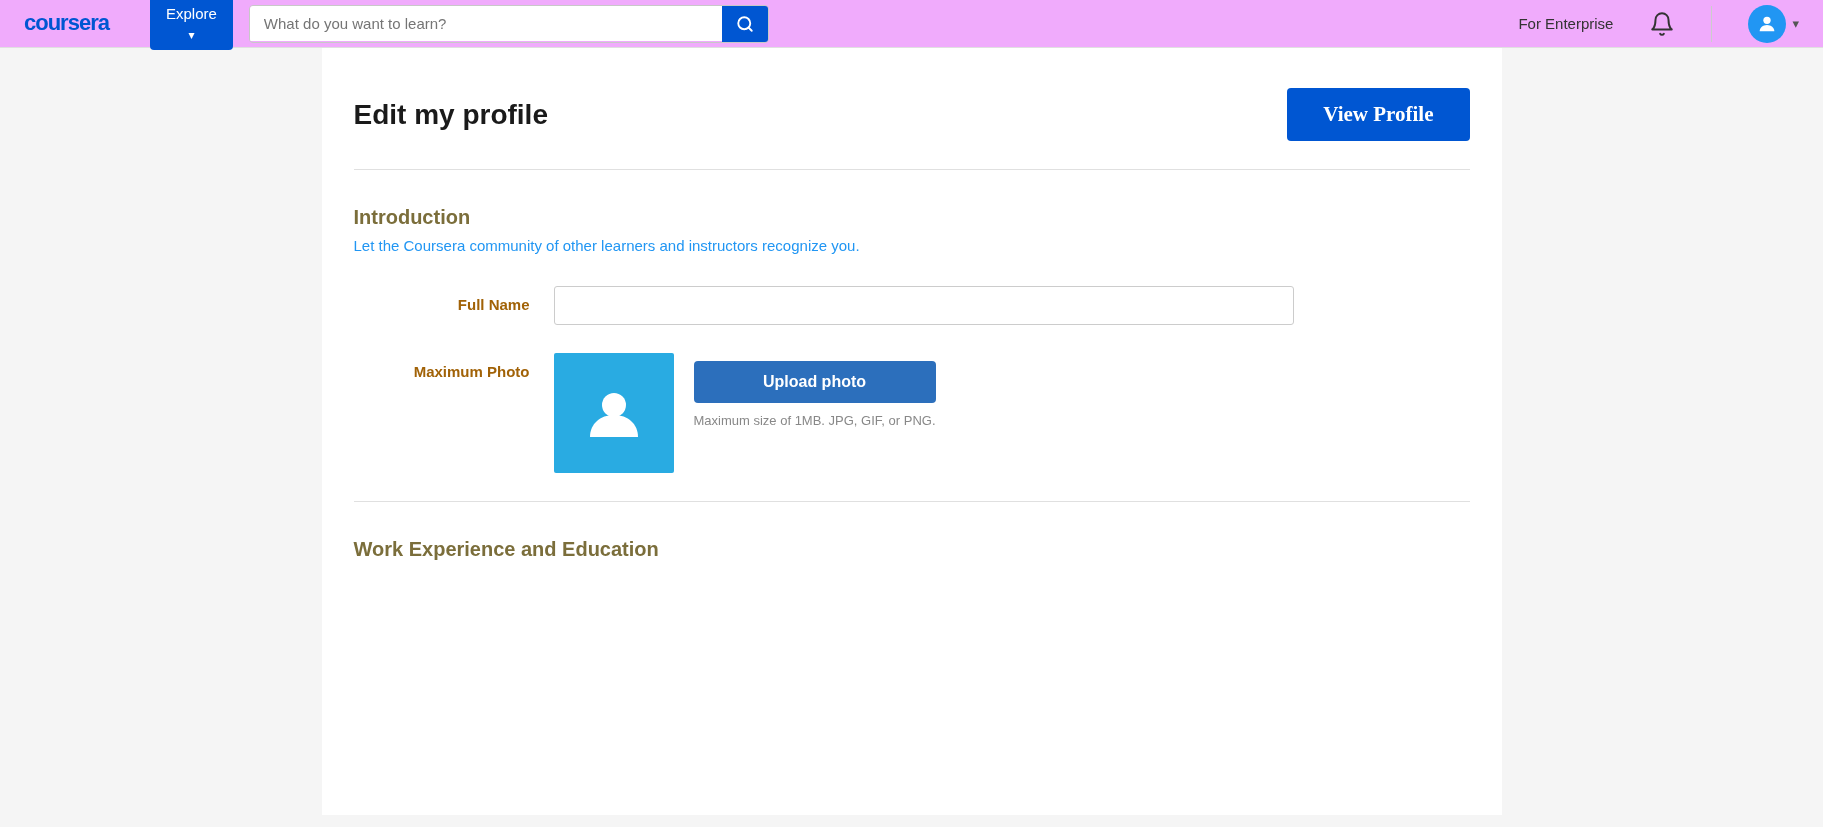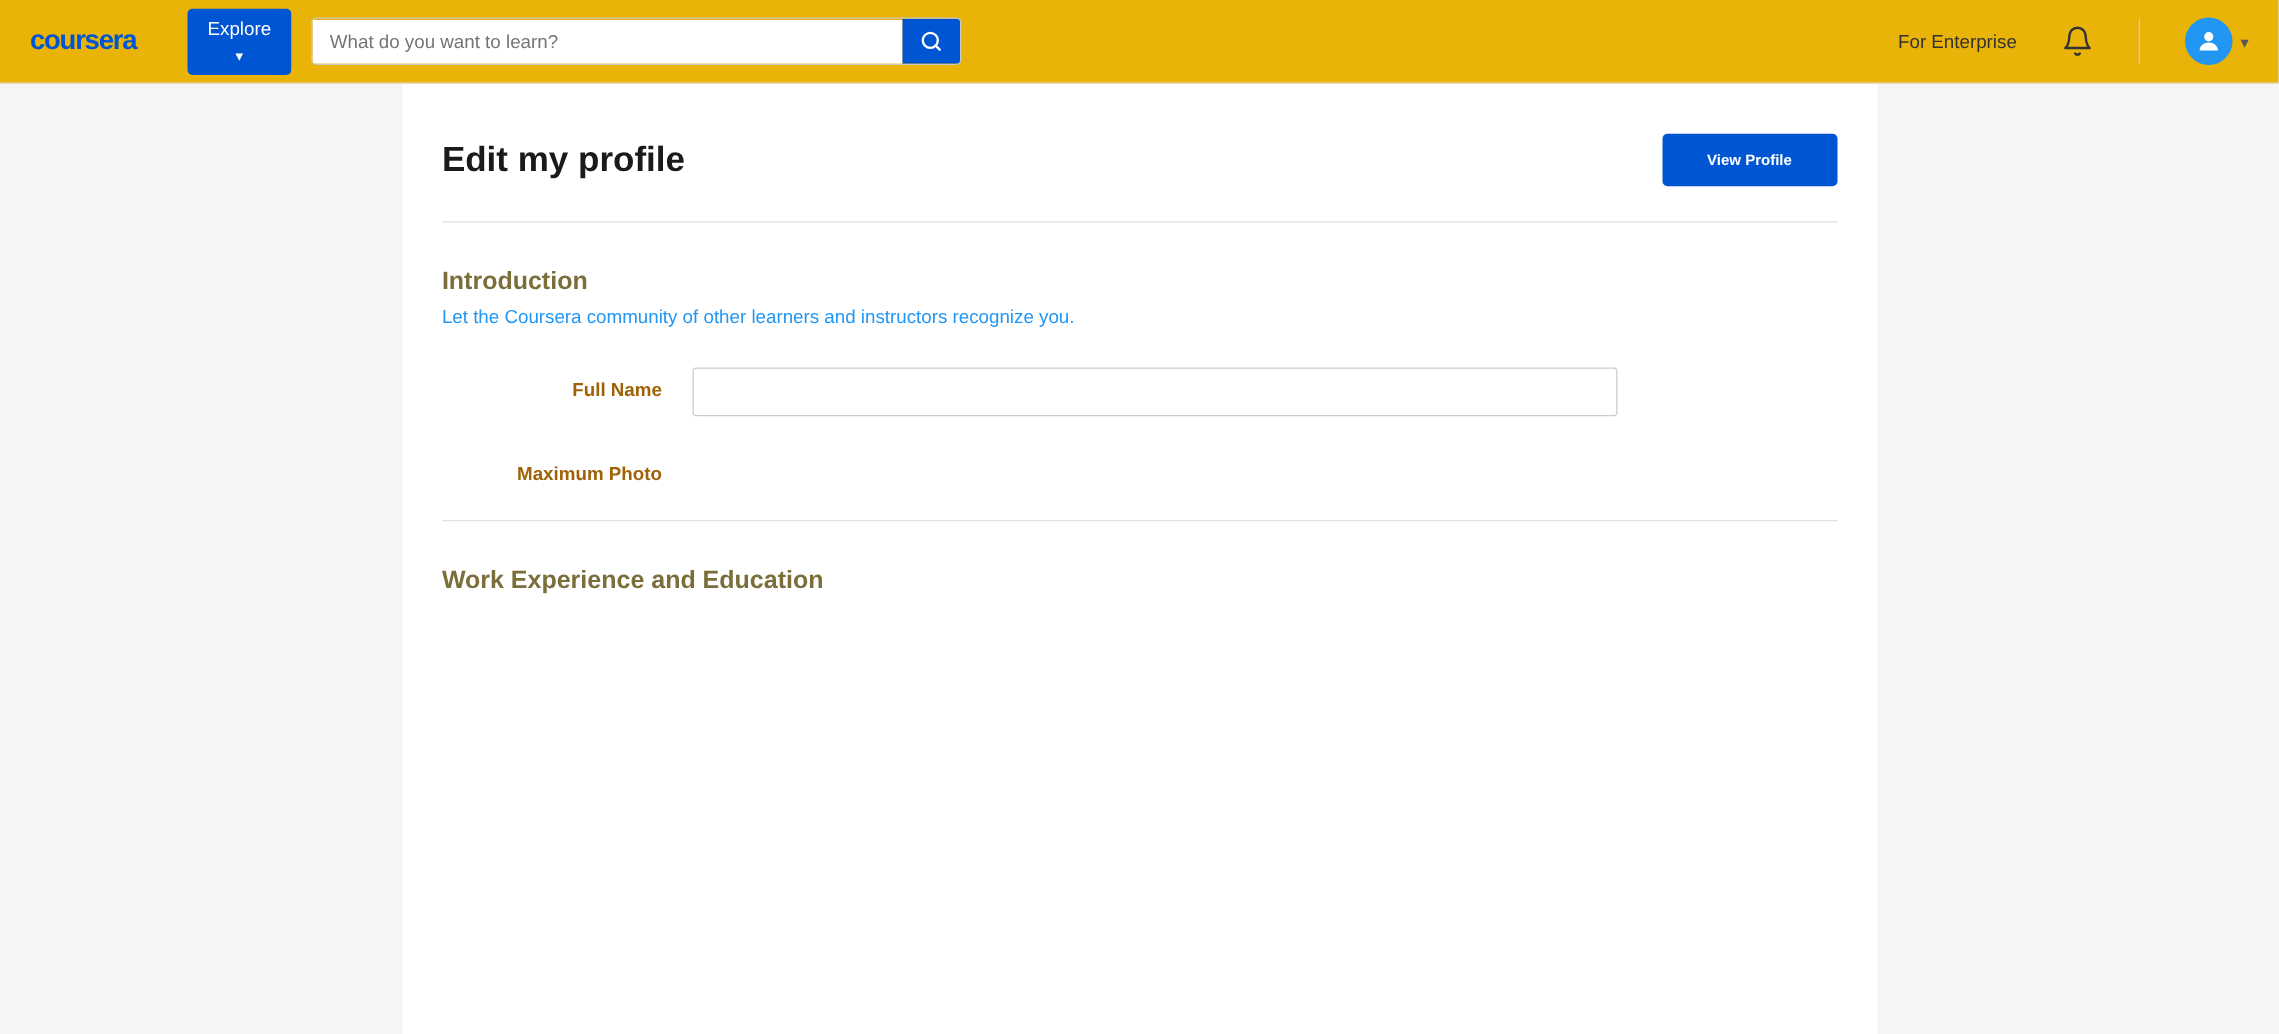--- a/index.html
+++ b/index.html
@@ -2,24 +2,24 @@
 <html><head>
   <meta charset="utf-8">
   <style>
     * { box-sizing: border-box; margin: 0; padding: 0; }
     body { font-family: 'Source Sans Pro', Arial, sans-serif; background: #f5f5f5; color: #333; }
 
     
     .navbar {
       display: flex;
       align-items: center;
-      background: #eab308;
+      background: #f0abfc;
       border-bottom: 1px solid #e0e0e0;
       padding: 0 24px;
-      height: 67px;
+      height: 48px;
       position: sticky;
       top: 0;
       z-index: 100;
     }
     .navbar-logo {
       display: flex;
       align-items: center;
       margin-right: 16px;
     }
     .coursera-logo {
@@ -129,23 +129,24 @@
       font-size: 28px;
       font-weight: 700;
       color: #1a1a1a;
     }
     .btn-view-profile {
       background: #0056d2;
       color: #fff;
       border: none;
       border-radius: 4px;
       padding: 14px 36px;
-      font-size: 12px;
+      font-size: 21px;
       font-weight: 700;
       cursor: pointer;
+      font-family: Liberation Serif, serif;
     }
 
     
     .section-title {
       font-size: 20px;
       font-weight: 600;
       color: #7b6e3b;
       margin-bottom: 8px;
     }
     .section-subtitle {
@@ -301,20 +302,34 @@
 
     <div class="form-row">
       <div class="form-label">Full Name</div>
       <div class="form-control-wrap">
         <input class="form-input" type="text" value="" style="">
       </div>
     </div>
 
     <div class="form-row">
       <div class="form-label">Maximum Photo</div>
+      <div class="form-control-wrap">
+        <div class="photo-area">
+          <div class="photo-placeholder">
+            <svg viewBox="0 0 60 60" xmlns="http://www.w3.org/2000/svg">
+              <circle cx="30" cy="22" r="12" fill="white"></circle>
+              <path d="M6 54c0-13 10-22 24-22s24 9 24 22" fill="white"></path>
+            </svg>
+          </div>
+          <div class="photo-actions">
+            <button class="btn-upload">Upload photo</button>
+            <span class="photo-hint">Maximum size of 1MB. JPG, GIF, or PNG.</span>
+          </div>
+        </div>
+      </div>
     </div>
   </div>
 
   <hr class="section-divider">
 
   <div>
     <h2 class="section-work-title">Work Experience and Education</h2>
   </div>
 
 </div>

